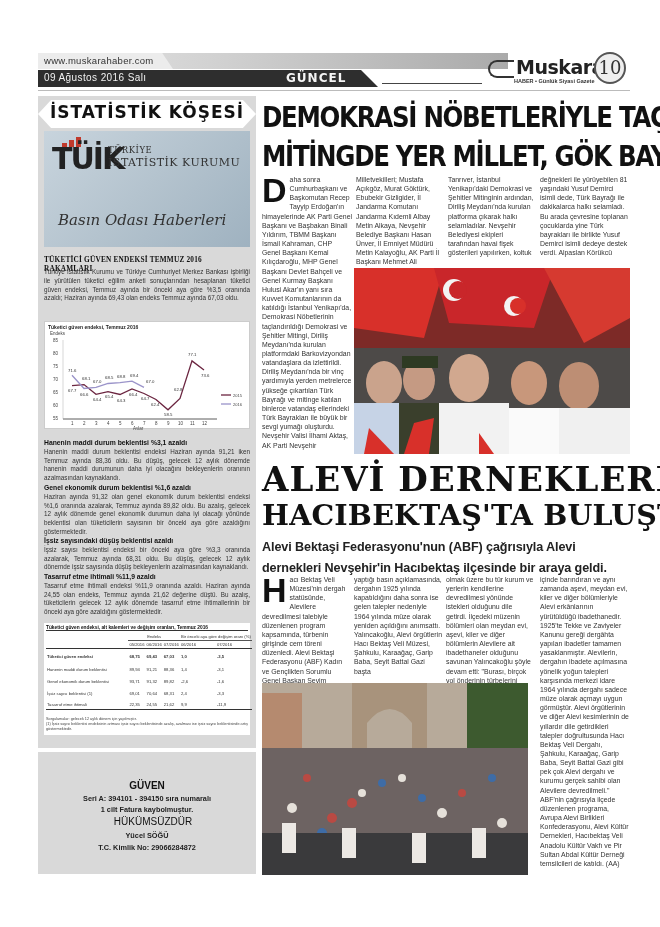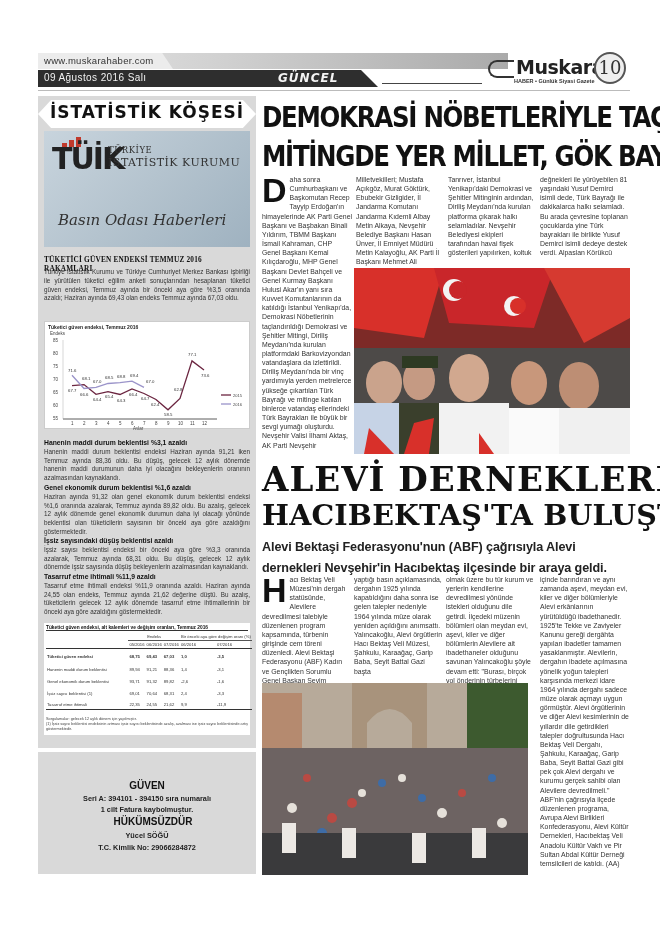--- a/index.html
+++ b/index.html
@@ -5,21 +5,21 @@
   * { box-sizing: border-box; margin: 0; padding: 0; }
   body { width: 660px; height: 927px; background: #ffffff; font-family: "Liberation Sans", sans-serif; color: #222; position: relative; overflow: hidden; }
 
   
   .hdr { position: absolute; left: 38px; top: 50px; width: 592px; height: 40px; }
   .hdr-top { position: absolute; left: 0; top: 3px; width: 470px; height: 16px; background: linear-gradient(90deg, #e6e6e6 0%, #d0d0d0 40%, #aaaaaa 100%); clip-path: polygon(0 0, 100% 0, 100% 100%, 0 100%); }
   .hdr-top-light { position: absolute; left: 0; top: 3px; width: 135px; height: 16px; background: #ececec; clip-path: polygon(0 0, 92% 0, 100% 100%, 0 100%); }
   .hdr-url { position: absolute; left: 6px; top: 5px; font-size: 9.5px; color: #333; letter-spacing: 0.3px; }
   .hdr-bot { position: absolute; left: 0; top: 20px; width: 340px; height: 17px; background: #2e2e2e; clip-path: polygon(0 0, 95% 0, 100% 100%, 0 100%); }
   .hdr-date { position: absolute; left: 6px; top: 22px; font-size: 10px; color: #f2f2f2; letter-spacing: 0.4px; }
-  .hdr-sec { position: absolute; left: 240px; top: 21px; font-size: 12px; font-weight: bold; color: #f4f4f4; letter-spacing: 1px; font-family: "DejaVu Sans", sans-serif; font-style: italic; }
+  .hdr-sec { position: absolute; left: 248px; top: 21px; font-size: 12px; font-weight: bold; color: #f4f4f4; letter-spacing: 1px; font-family: "DejaVu Sans", sans-serif; }
   .hdr-line { position: absolute; left: 344px; top: 33px; width: 100px; height: 1px; background: #444; }
   .hdr-rule { position: absolute; left: 0; top: 40px; width: 592px; height: 1px; background: #bbb; }
   .logo { position: absolute; left: 448px; top: 4px; width: 110px; height: 34px; }
   .logo-main { position: absolute; left: 30px; top: 2px; font-size: 19px; font-weight: bold; color: #222; font-family: "DejaVu Sans", sans-serif; letter-spacing: -0.5px; }
   .logo-sub { position: absolute; left: 28px; top: 24px; font-size: 5.5px; color: #333; font-weight: bold; }
   .logo-swoosh { position: absolute; left: 2px; top: 6px; width: 26px; height: 18px; border: 2px solid #333; border-right: none; border-radius: 12px 0 0 12px; }
   .page-num { position: absolute; left: 556px; top: 2px; width: 32px; height: 32px; border: 2px solid #555; border-radius: 50%; background: #eee; text-align: center; line-height: 28px; font-family: "DejaVu Serif", serif; font-size: 18px; color: #333; }
 
   
   .left { position: absolute; left: 38px; top: 96px; width: 218px; height: 652px; background: #d9d9d9; }
@@ -42,21 +42,21 @@
   .table-box { position: absolute; left: 6px; top: 527px; width: 206px; height: 112px; background: #fff; }
   .table-box table { border-collapse: collapse; width: 100%; font-size: 4.2px; color: #333; }
   .table-box td { padding: 1px 1px; }
   .t-title { position: absolute; left: 2px; top: 2px; font-size: 4.8px; font-weight: bold; color: #111; border-bottom: 1px solid #333; width: 202px; }
   .t-body { position: absolute; left: 2px; top: 10px; width: 202px; }
   .t-note { position: absolute; left: 2px; top: 94px; width: 202px; font-size: 3.8px; color: #444; line-height: 5px; }
 
   .zayii { position: absolute; left: 38px; top: 752px; width: 218px; height: 122px; background: #d9d9d9; text-align: center; }
   .z-title { position: absolute; left: 0; top: 28px; width: 218px; font-size: 10px; font-weight: bold; color: #111; }
   .z-l { position: absolute; left: 0; width: 218px; font-size: 7.3px; font-weight: bold; color: #222; }
-  .z-big { position: absolute; left: 0; top: 64px; width: 230px; font-size: 10px; font-weight: bold; color: #111; }
+  .z-big { position: absolute; left: 0; top: 64px; width: 230px; font-size: 10px; font-weight: normal; color: #111; }
 
   
   .h1 { position: absolute; left: 262px; top: 98px; width: 368px; font-family: "DejaVu Sans", sans-serif; font-weight: bold; font-size: 24.5px; line-height: 34px; color: #111; letter-spacing: -1.3px; transform: scaleY(1.15); transform-origin: top left; white-space: nowrap; }
   .col { position: absolute; font-size: 6.9px; line-height: 9.15px; color: #333; }
   .dropcap { float: left; font-size: 34px; line-height: 28px; font-weight: bold; color: #111; margin-right: 3px; margin-top: 1px; font-family: "Liberation Sans", sans-serif; }
 
   .photo1 { position: absolute; left: 354px; top: 268px; width: 276px; height: 186px; overflow: hidden; background: #b8443b; }
   .photo2 { position: absolute; left: 262px; top: 683px; width: 266px; height: 192px; overflow: hidden; background: #8a7f74; }
 
   .h2 { position: absolute; left: 262px; top: 460px; width: 368px; font-family: "DejaVu Serif", serif; font-weight: bold; color: #111; white-space: nowrap; }

